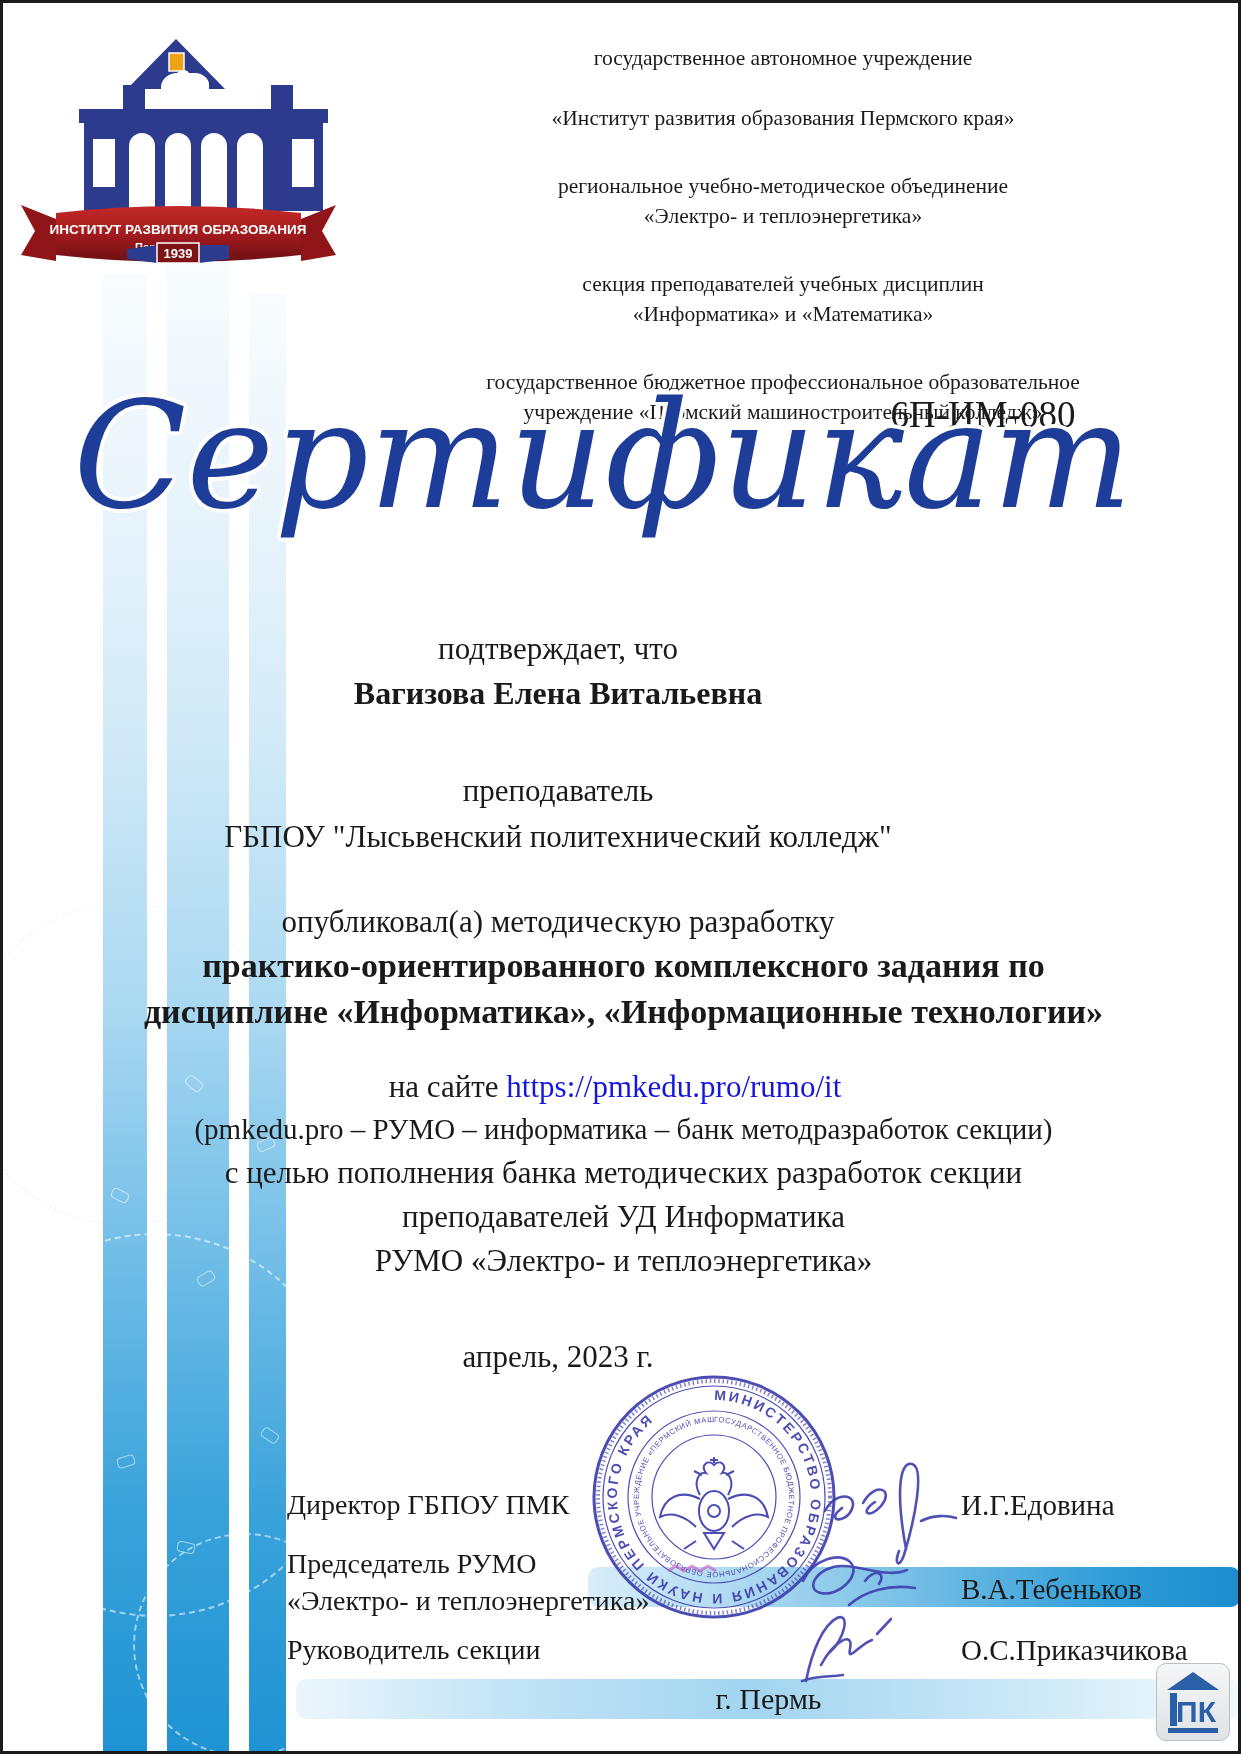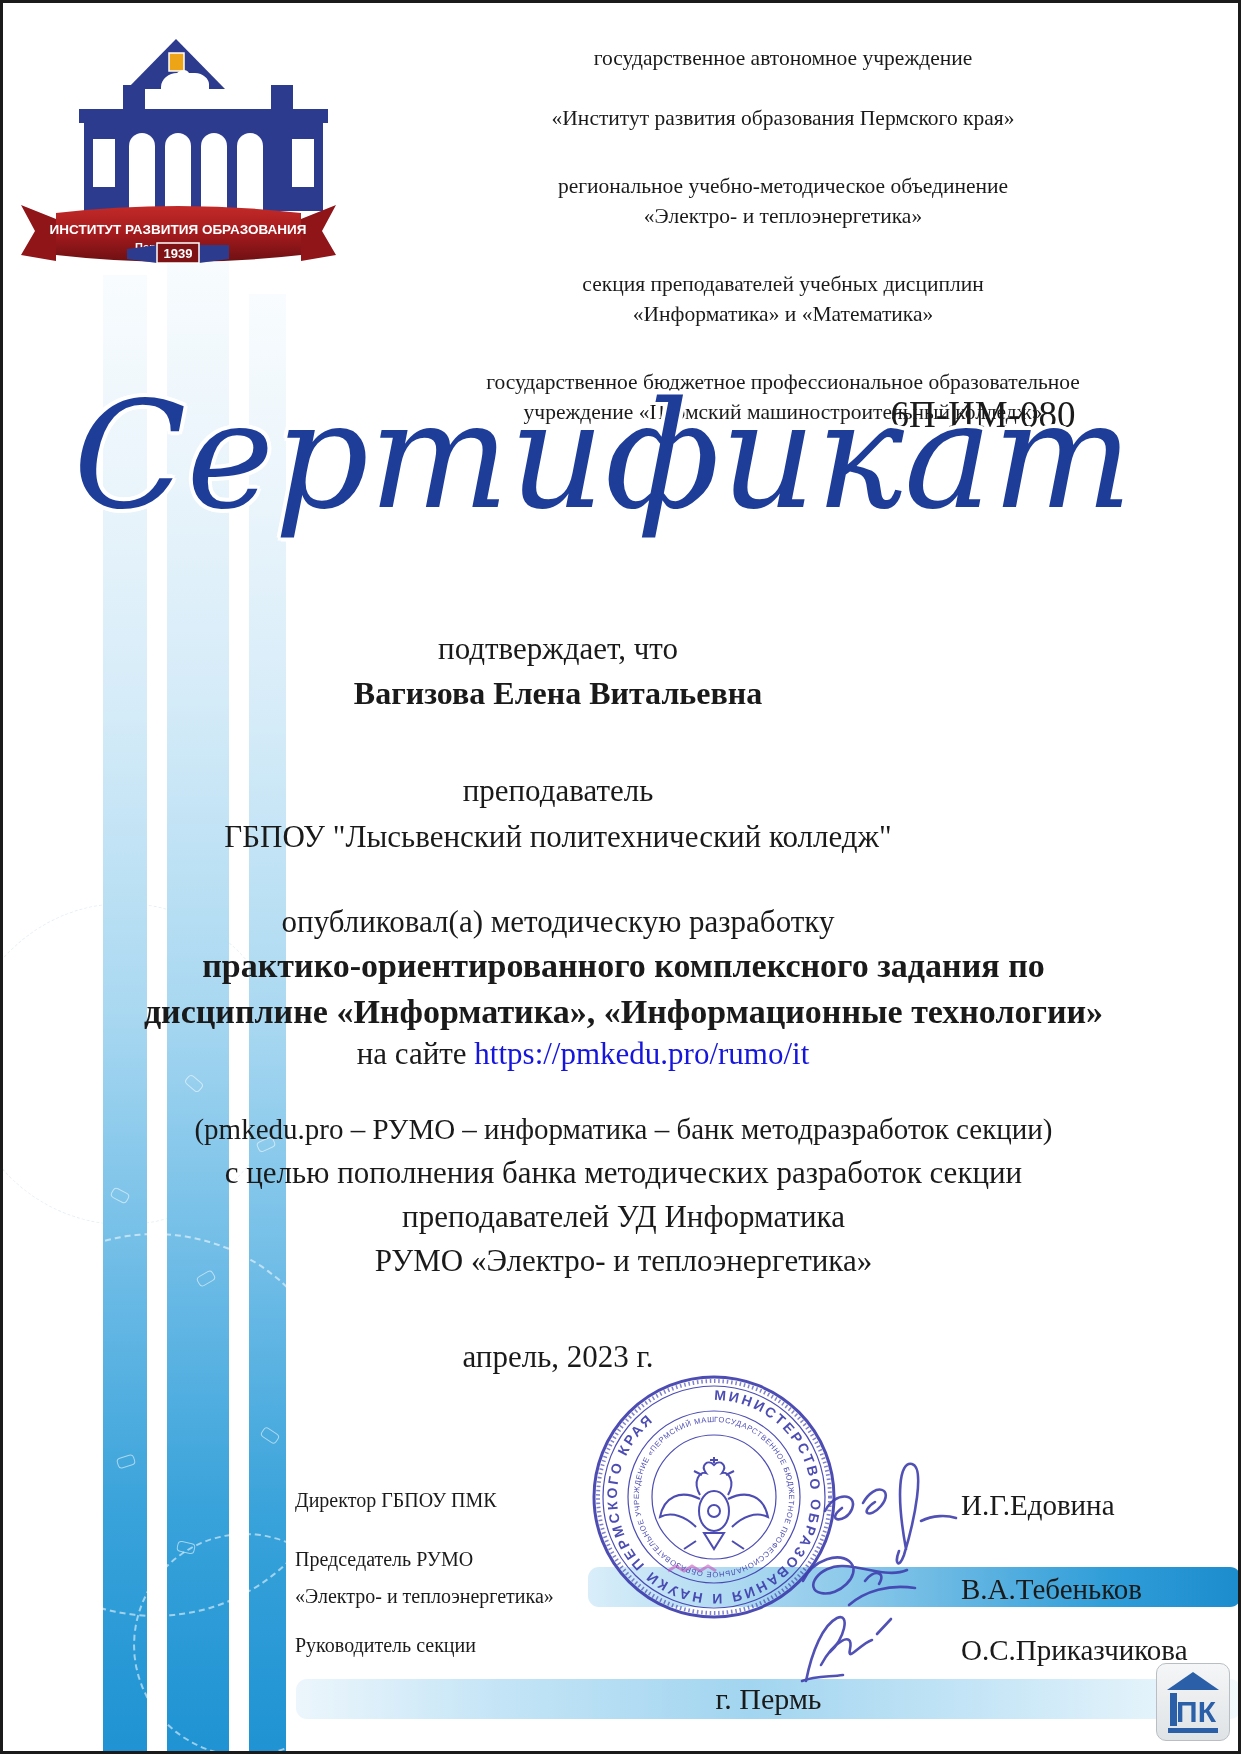--- a/index.html
+++ b/index.html
@@ -67,21 +67,21 @@
   }
   .bodyline{
     left:0;width:1110px;text-align:center;
     font-size:31px;z-index:3;
   }
   .wide{width:1241px;}
   .b{font-weight:bold;}
   .fs34{font-size:34px;}
   .link-blue{color:#1515dd;}
   
-  .sig-label{left:292px;font-size:20px;z-index:3;}
+  .sig-label{left:284px;font-size:28px;z-index:3;}
   .sig-name{left:958px;font-size:29px;z-index:6;}
   .band{position:absolute;z-index:2;border-radius:11px;}
   .band-tebenkov{
     left:585px;top:1564px;width:653px;height:40px;
     background:linear-gradient(90deg,
       rgba(213,236,249,.9) 0%, #8cc9ea 40%, #2f9dd8 80%, #1d8ccd 100%);
   }
   .band-city{
     left:293px;top:1676px;width:945px;height:40px;
     background:linear-gradient(90deg,
@@ -190,21 +190,21 @@
   <div class="abs cert-number">6П-ИМ-080</div>
   <div class="abs cert-title">Сертификат</div>
 
   <div class="abs bodyline b" style="top:672px;font-size:32px;">Вагизова Елена Витальевна</div>
   <div class="abs bodyline" style="top:628px;">подтверждает, что</div>
   <div class="abs bodyline" style="top:770px;">преподаватель</div>
   <div class="abs bodyline" style="top:816px;">ГБПОУ "Лысьвенский политехнический колледж"</div>
   <div class="abs bodyline" style="top:901px;">опубликовал(а) методическую разработку</div>
   <div class="abs bodyline wide b fs34" style="top:944px;">практико-ориентированного комплексного задания по</div>
   <div class="abs bodyline wide b fs34" style="top:990px;">дисциплине «Информатика», «Информационные технологии»</div>
-  <div class="abs bodyline" style="top:1033px;width:1160px;">
+  <div class="abs bodyline" style="top:1066px;width:1160px;padding-left:32px;">
     <span>на сайте </span><span class="link-blue">https://pmkedu.pro/rumo/it</span>
   </div>
   <div class="abs bodyline wide" style="top:1110px;font-size:29px;">(pmkedu.pro – РУМО – информатика – банк методразработок секции)</div>
   <div class="abs bodyline wide" style="top:1152px;">с целью пополнения банка методических разработок секции</div>
   <div class="abs bodyline wide" style="top:1196px;">преподавателей УД Информатика</div>
   <div class="abs bodyline wide" style="top:1240px;">РУМО «Электро- и теплоэнергетика»</div>
   <div class="abs bodyline" style="top:1336px;">апрель, 2023 г.</div>
 
   <div class="band band-tebenkov"></div>
   <div class="band band-city">

